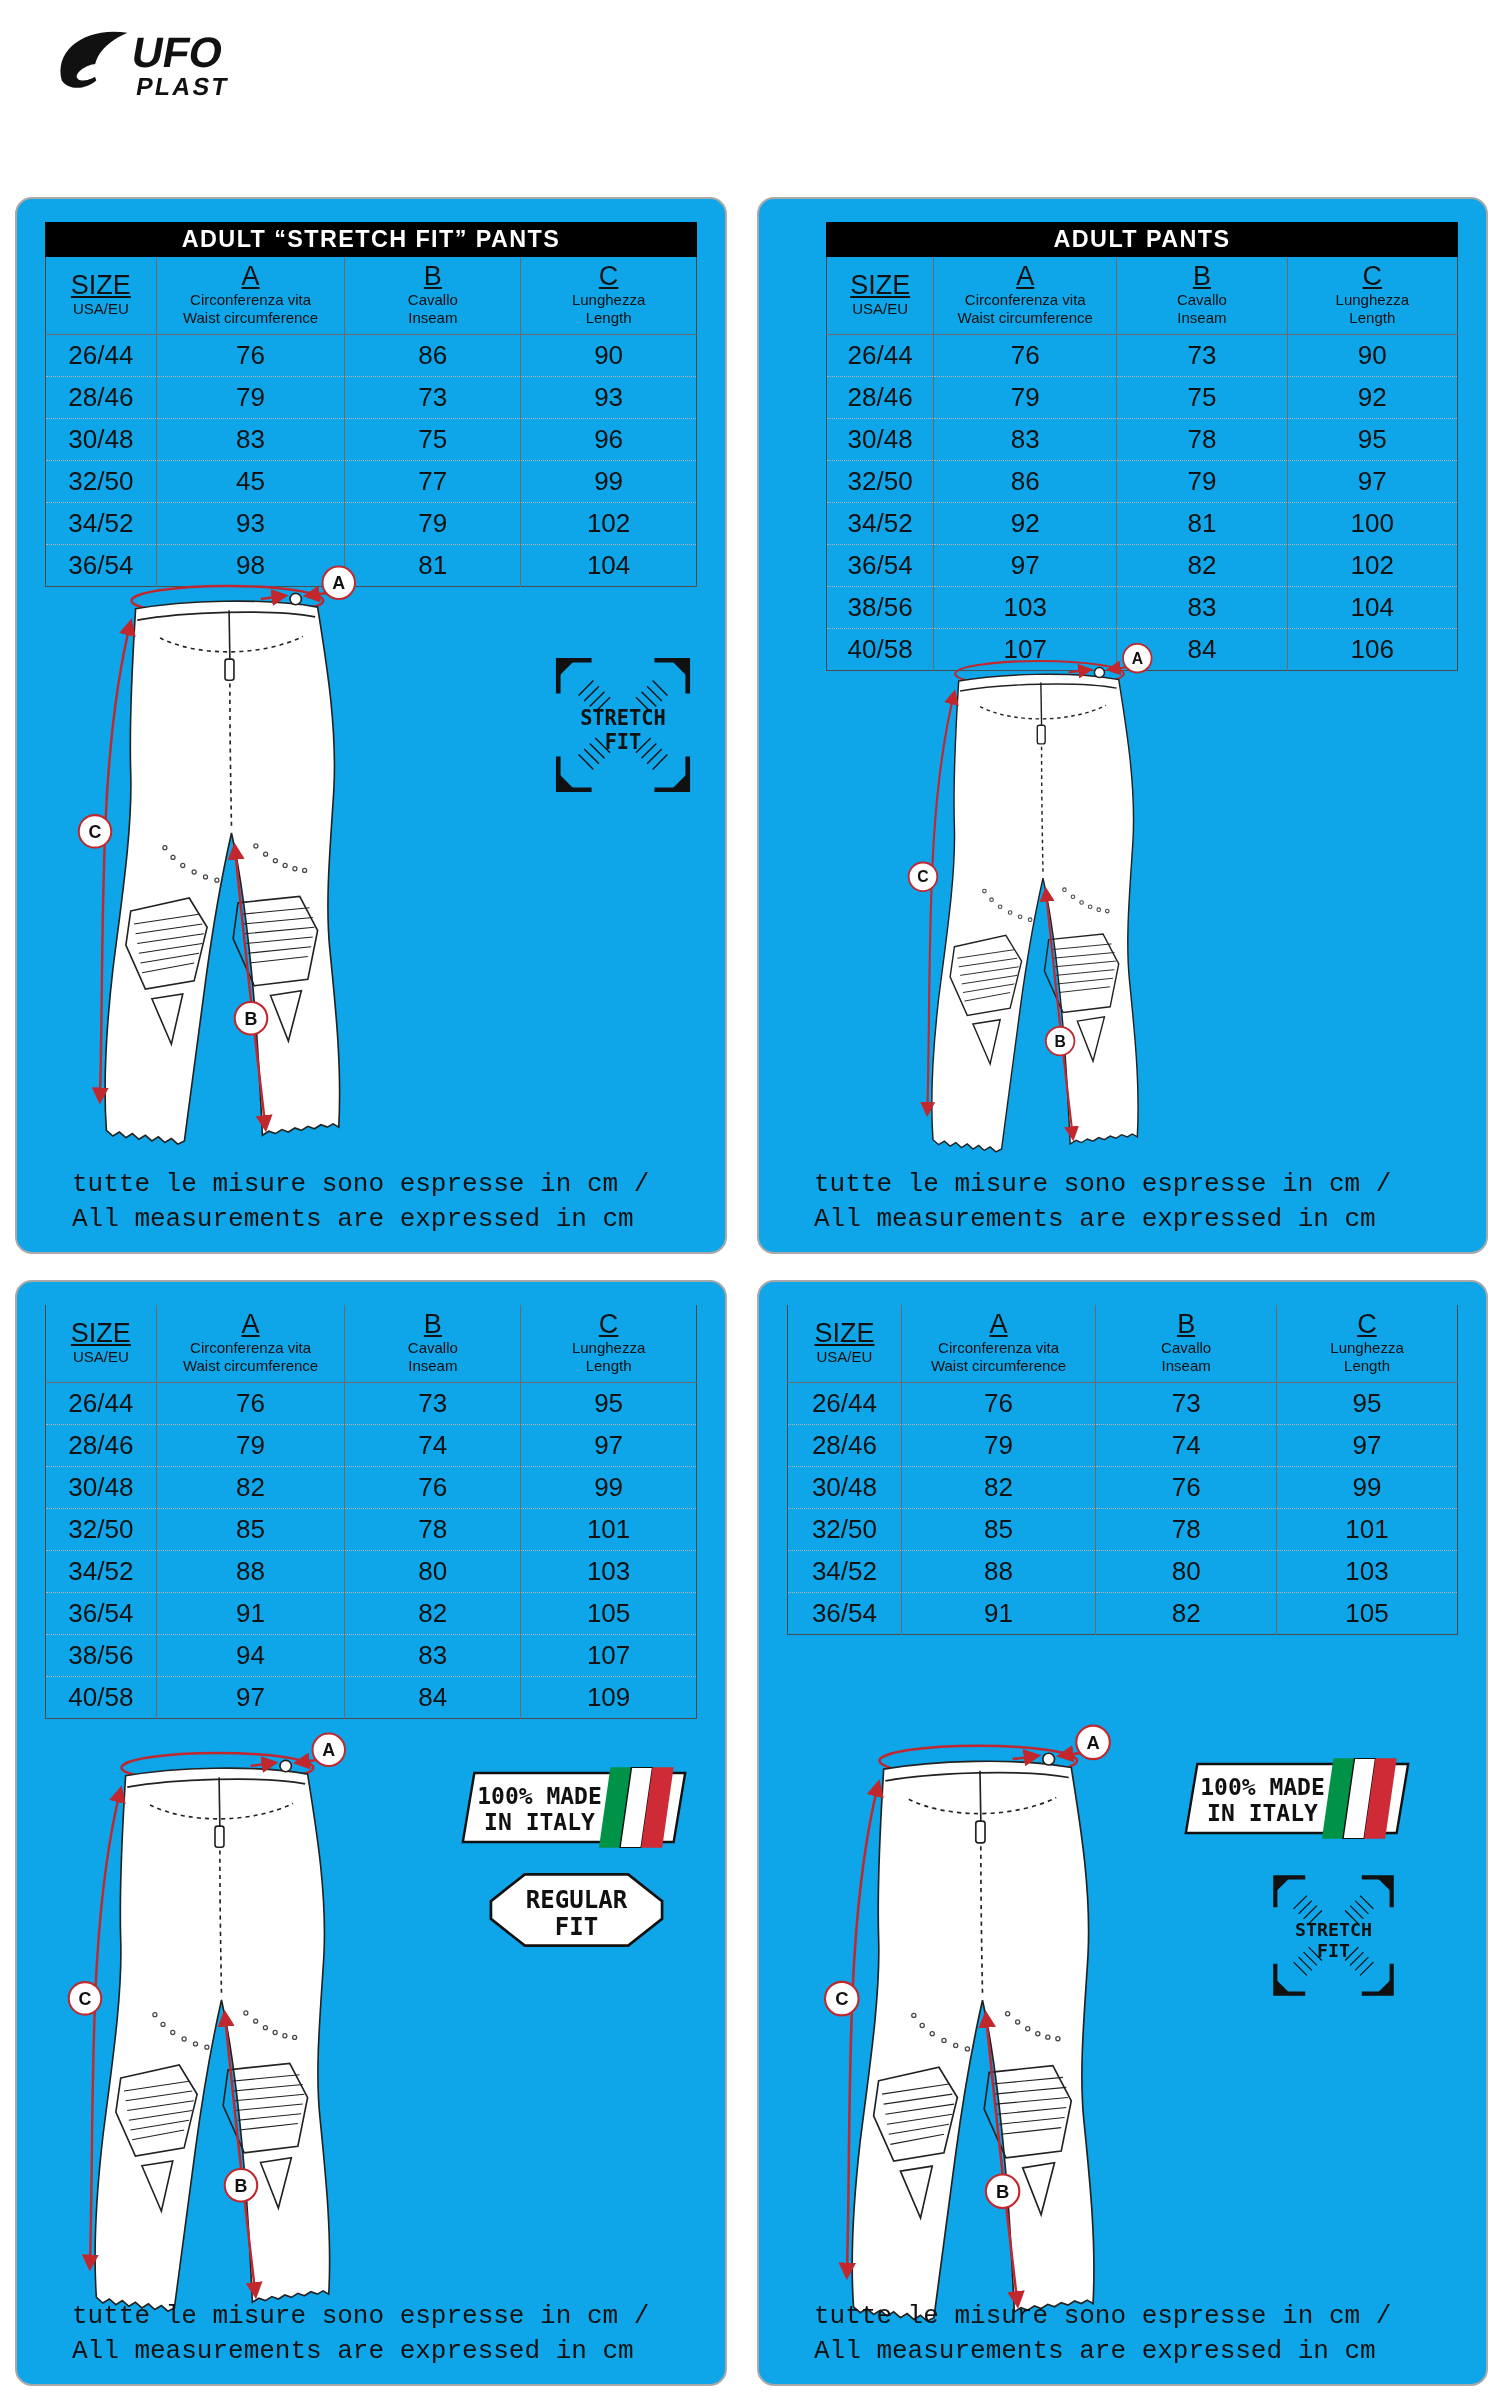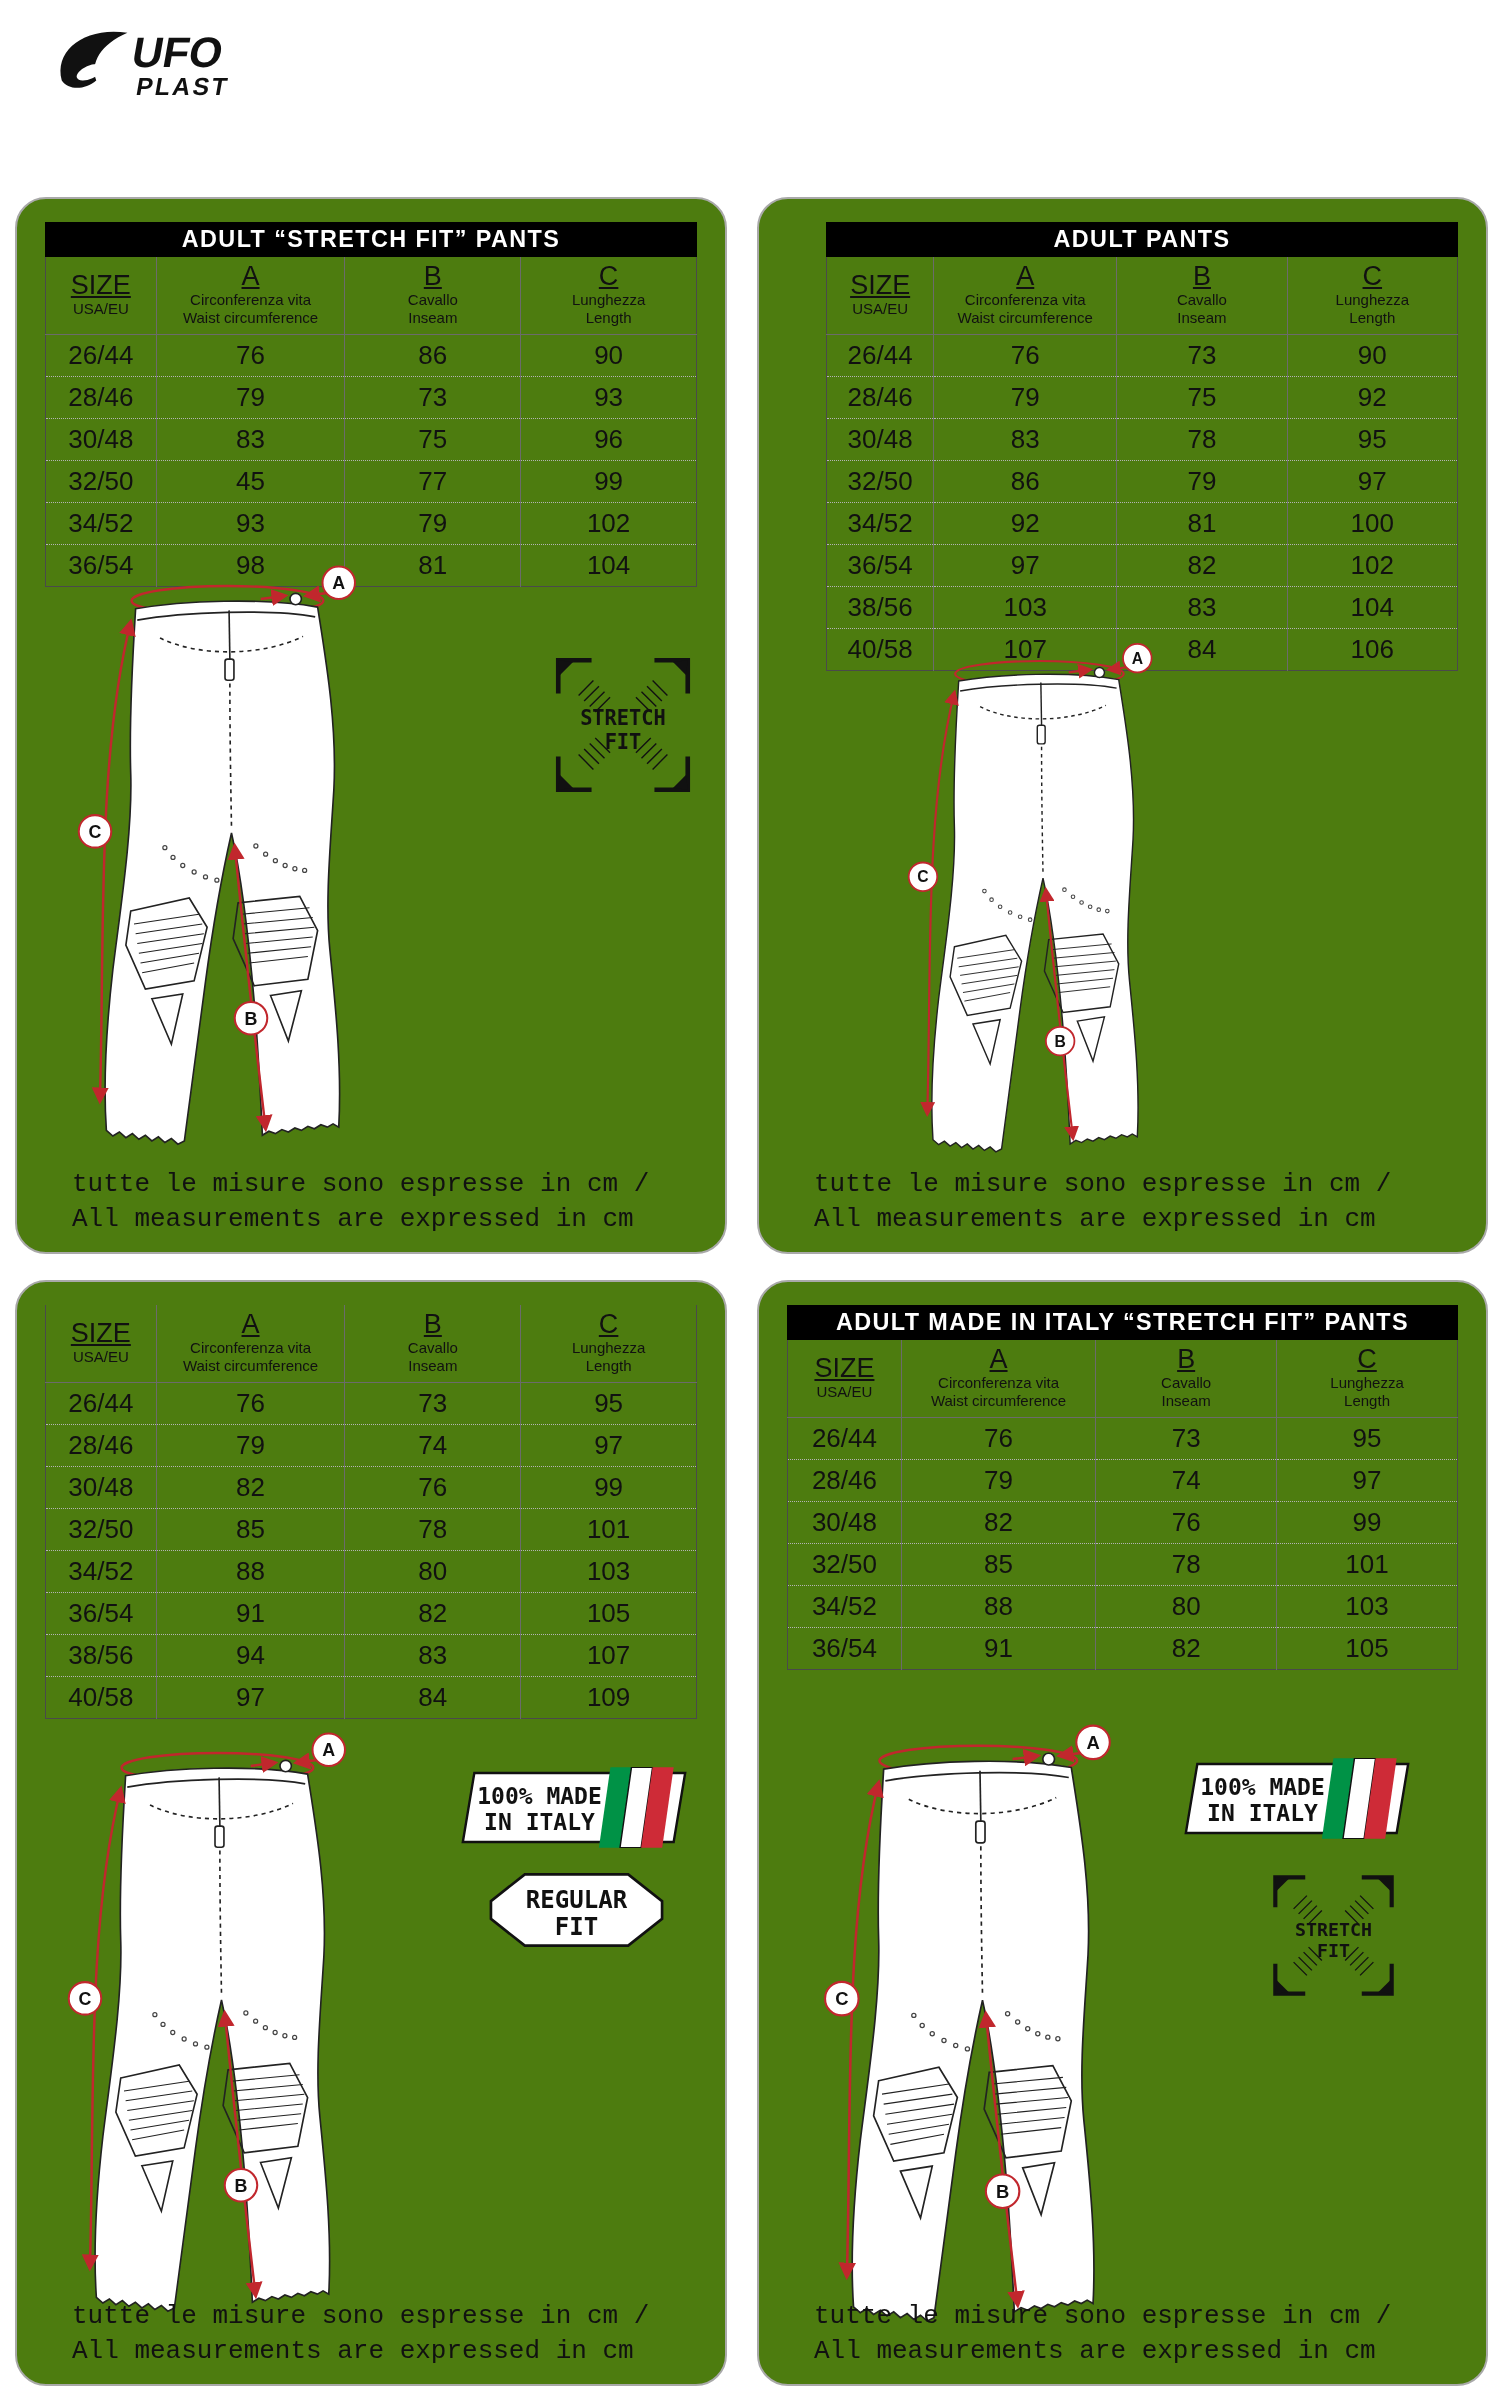--- a/index.html
+++ b/index.html
@@ -3,21 +3,21 @@
 <meta charset="utf-8">
 <style>
   html,body{margin:0;padding:0;background:#e9e9e9;}
   .page{position:relative;width:1507px;height:2399px;background:#ffffff;overflow:hidden;
         font-family:"Liberation Sans",sans-serif;color:#111;}
 
   
   .logo{position:absolute;left:47px;top:13px;width:197px;height:97px;}
 
   
-  .panel{position:absolute;border:2.8px solid #a9a9a9;border-radius:31px;background:#4d7c0f;box-sizing:border-box;}
+  .panel{position:absolute;border:2.8px solid #a9a9a9;border-radius:17px;background:#0ea5e9;box-sizing:border-box;}
   .p1{left:15px;  top:197px;  width:712px; height:1057px;}
   .p2{left:757px; top:197px;  width:731px; height:1057px;padding-left:39px;}
   .p3{left:15px;  top:1280px; width:712px; height:1106px;}
   .p4{left:757px; top:1280px; width:731px; height:1106px;}
 
   .tbl-wrap{margin:22.5px 28px 0 28px;}
   .tbl-title{background:#000;color:#fff;text-align:center;
              font-weight:bold;font-size:23.4px;line-height:35px;letter-spacing:1.4px;}
   table{width:100%;border-collapse:collapse;border:1.9px solid #4a4a4a;border-top:none;table-layout:fixed;}
   col.c-size{width:17%;} col.c-a{width:29%;} col.c-b{width:27%;} col.c-c{width:27%;}
@@ -445,21 +445,20 @@
         <use href="#regular-art"></use>
       </svg>
     <div class="note">
       <div>tutte le misure sono espresse in cm /</div>
       <div>All measurements are expressed in cm</div>
     </div>
   </section>
 
   <section class="panel p4">
     <div class="tbl-wrap">
-      <div class="tbl-title">ADULT MADE IN ITALY “STRETCH FIT” PANTS</div>
       <table>
         <colgroup>
             <col class="c-size">
             <col class="c-a">
             <col class="c-b">
             <col class="c-c">
           </colgroup>
         <thead>
           <tr>
             <th>

